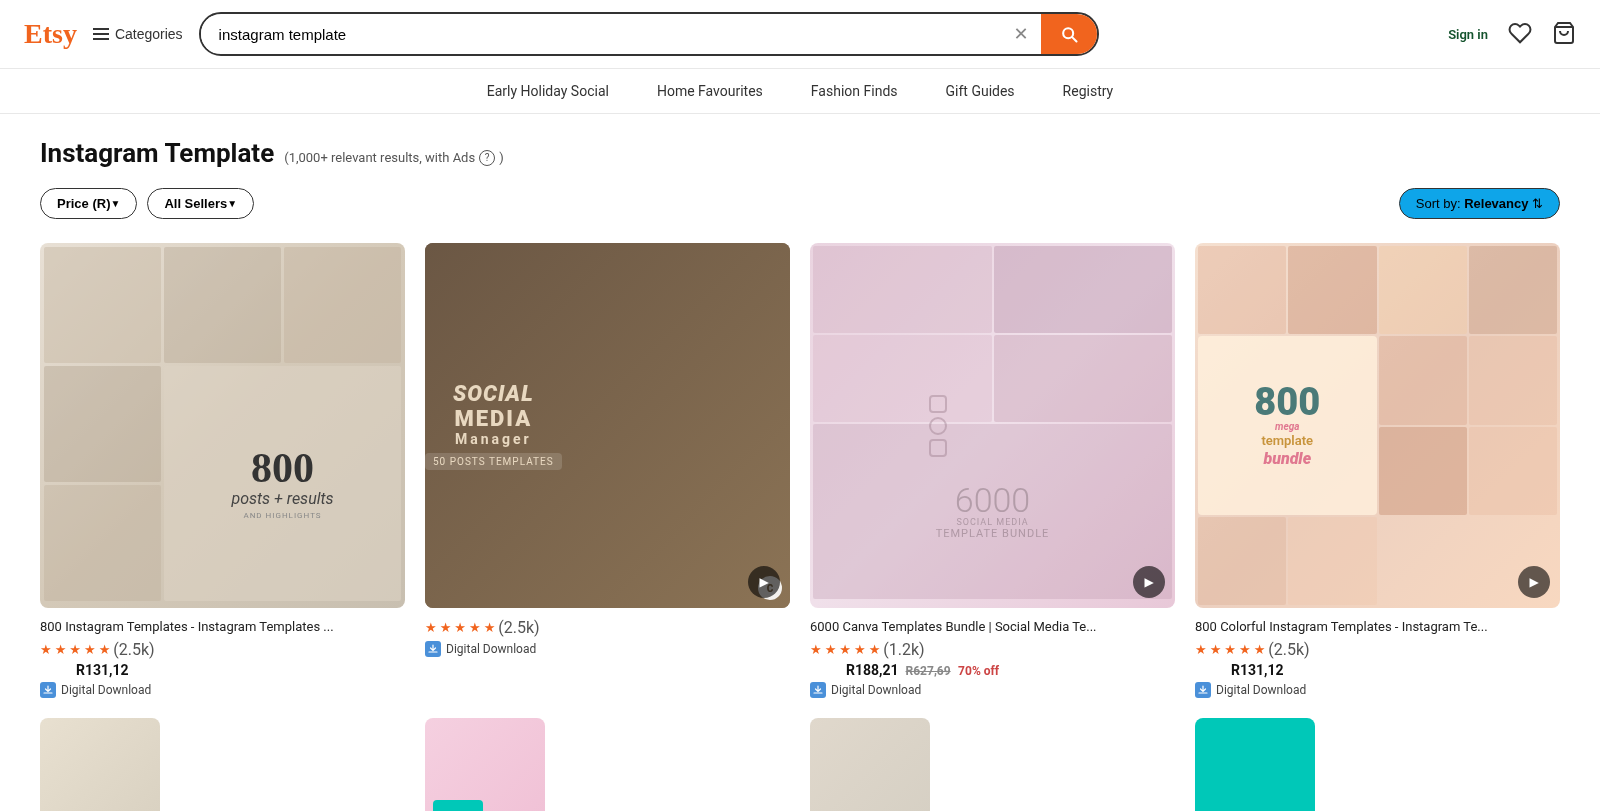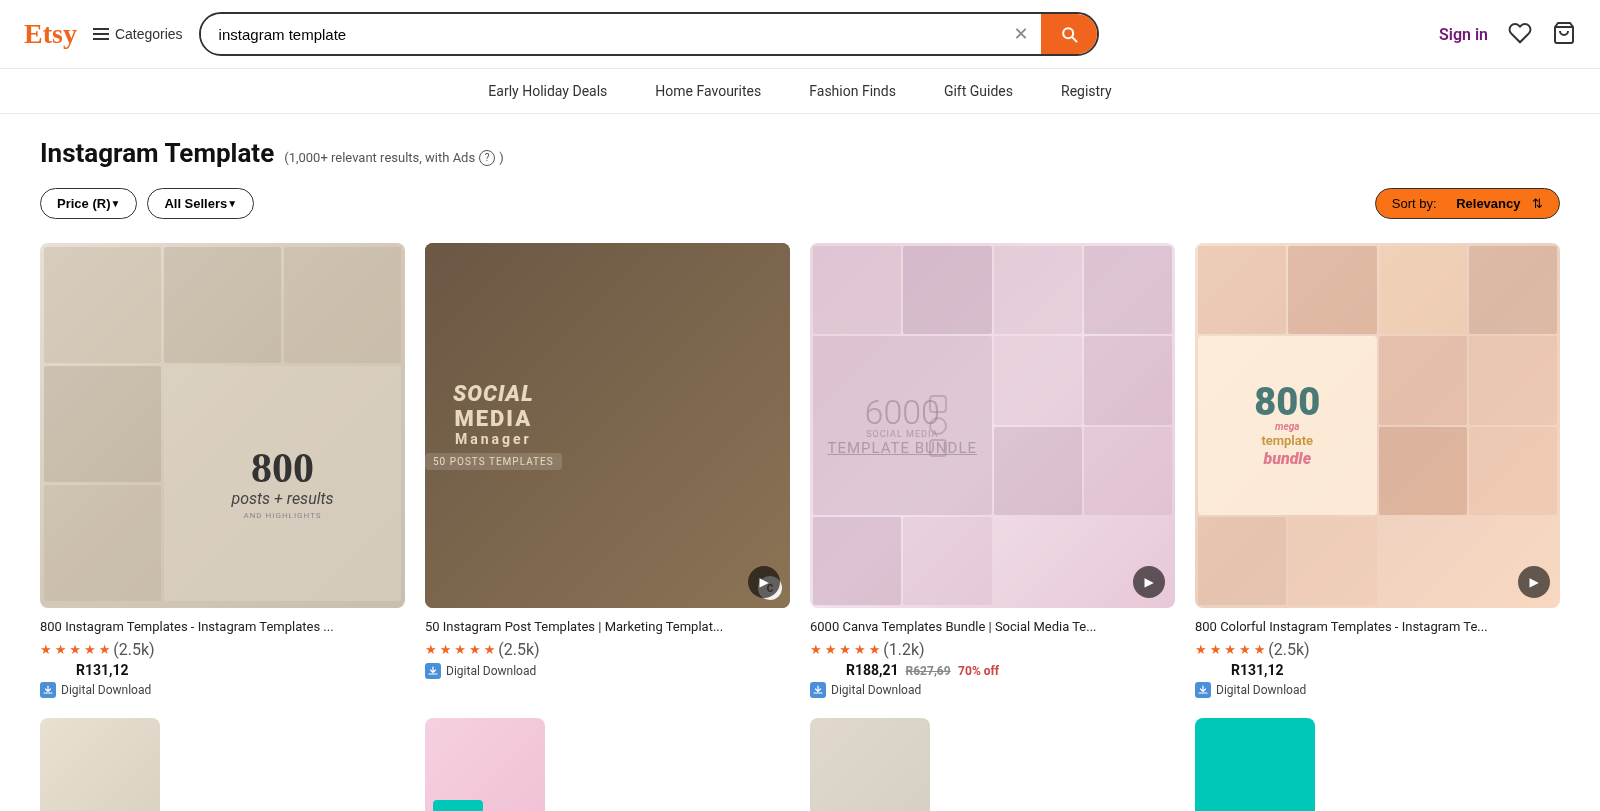--- a/index.html
+++ b/index.html
@@ -10,38 +10,38 @@
     .logo { font-size: 28px; font-weight: 800; color: #f1641e; font-family: Georgia, serif; text-decoration: none; flex-shrink: 0; }
     .categories-btn { display: flex; align-items: center; gap: 6px; background: none; border: none; cursor: pointer; font-size: 14px; color: #333; white-space: nowrap; }
     .hamburger { display: flex; flex-direction: column; gap: 3px; }
     .hamburger span { display: block; width: 16px; height: 2px; background: #333; }
     .search-bar { flex: 1; display: flex; align-items: center; border: 2px solid #333; border-radius: 50px; overflow: hidden; max-width: 900px; }
     .search-input { flex: 1; border: none; outline: none; padding: 10px 18px; font-size: 15px; background: #fff; }
     .clear-btn { background: none; border: none; cursor: pointer; padding: 0 12px; color: #888; font-size: 18px; line-height: 1; }
     .search-btn { background: #f1641e; border: none; cursor: pointer; padding: 10px 18px; display: flex; align-items: center; justify-content: center; }
     .search-btn svg { width: 20px; height: 20px; fill: #fff; }
     .header-right { display: flex; align-items: center; gap: 20px; margin-left: auto; flex-shrink: 0; }
-    .sign-in { font-size: 16px; font-weight: 600; color: #701a75; text-decoration: none; cursor: pointer; }
+    .sign-in { font-size: 13px; font-weight: 600; color: #14532d; text-decoration: none; cursor: pointer; }
     .icon-btn { background: none; border: none; cursor: pointer; color: #333; }
 
     
     .nav { display: flex; justify-content: center; gap: 48px; padding: 14px 24px; border-bottom: 1px solid #e8e8e8; }
     .nav a { font-size: 14px; color: #333; text-decoration: none; }
 
     
     .main { padding: 24px 40px; }
     .results-header { display: flex; align-items: center; justify-content: space-between; margin-bottom: 20px; }
     .results-title { display: flex; align-items: baseline; gap: 10px; }
     .results-title h1 { font-size: 26px; font-weight: 700; color: #111; }
     .results-count { font-size: 13px; color: #555; display: flex; align-items: center; gap: 4px; }
     .info-icon { display: inline-flex; align-items: center; justify-content: center; width: 16px; height: 16px; border: 1.5px solid #555; border-radius: 50%; font-size: 10px; color: #555; font-style: normal; }
     .filters { display: flex; align-items: center; gap: 10px; margin-bottom: 24px; }
     .filter-btn { border: 1.5px solid #333; border-radius: 50px; padding: 7px 16px; font-size: 13px; font-weight: 600; background: #fff; cursor: pointer; display: flex; align-items: center; gap: 0; }
     .filter-btn .arrow { font-size: 10px; }
-    .sort-btn { border: 1.5px solid #333; border-radius: 50px; padding: 7px 16px; font-size: 13px; background: #f97316; cursor: pointer; display: flex; align-items: center; gap: 8px; margin-left: auto; }
+    .sort-btn { border: 1.5px solid #333; border-radius: 50px; padding: 7px 16px; font-size: 13px; background: #0ea5e9; cursor: pointer; display: flex; align-items: center; gap: 0; margin-left: auto; }
     .sort-btn strong { font-weight: 700; }
 
     
     .product-grid { display: grid; grid-template-columns: repeat(4, 1fr); gap: 20px; }
     .product-card { cursor: pointer; }
     .product-image-wrap { position: relative; border-radius: 8px; overflow: hidden; aspect-ratio: 1; background: #f0ede8; margin-bottom: 10px; }
     .play-btn { position: absolute; bottom: 10px; right: 10px; width: 32px; height: 32px; background: rgba(0,0,0,0.6); border-radius: 50%; display: flex; align-items: center; justify-content: center; color: #fff; font-size: 12px; }
     .product-title { font-size: 13px; color: #222; margin-bottom: 4px; line-height: 1.4; }
     .stars { display: flex; align-items: center; gap: 3px; margin-bottom: 3px; }
     .star { color: #f1641e; font-size: 13px; }
@@ -92,21 +92,21 @@
       <svg width="24" height="24" viewBox="0 0 24 24" fill="none" stroke="#333" stroke-width="2">
           <path d="M6 2L3 6v14a2 2 0 0 0 2 2h14a2 2 0 0 0 2-2V6l-3-4z"></path>
           <line x1="3" y1="6" x2="21" y2="6"></line>
           <path d="M16 10a4 4 0 0 1-8 0"></path>
         </svg>
     </button>
   </div>
 </header>
 
 <nav class="nav">
-  <a>Early Holiday Deals</a>
+  <a>Early Holiday Social</a>
   <a>Home Favourites</a>
   <a>Fashion Finds</a>
   <a>Gift Guides</a>
   <a>Registry</a>
 </nav>
 
 <main class="main">
 
   <div class="results-header">
     <div class="results-title">
@@ -180,51 +180,50 @@
           <div style="text-align:center;color:#e8d8c0;z-index:2;">
             <div style="font-size:22px;font-weight:900;font-style:italic;letter-spacing:1px;">SOCIAL</div>
             <div style="font-size:22px;font-weight:900;letter-spacing:2px;">MEDIA</div>
             <div style="font-size:14px;font-weight:700;letter-spacing:3px;">Manager</div>
             <div style="background:rgba(255,255,255,0.15);border-radius:4px;padding:3px 8px;margin-top:6px;font-size:10px;letter-spacing:1px;">50 POSTS TEMPLATES</div>
           </div>
           <div style="position:absolute;bottom:8px;right:8px;width:24px;height:24px;background:rgba(255,255,255,0.9);border-radius:50%;display:flex;align-items:center;justify-content:center;font-size:10px;color:#8b7355;font-weight:900;">C</div>
         </div>
         <div class="play-btn">▶</div>
       </div>
-      <div class="product-title">50 Instagram Post Templates | Marketing Templat...</div>
       <div class="stars">
         <span class="star">★</span>
           <span class="star">★</span>
           <span class="star">★</span>
           <span class="star">★</span>
           <span class="star">★</span>
         <span class="review-count">(<span>2.5k</span>)</span>
       </div>
       <div class="digital-badge">
         <div class="digital-icon">
           <svg viewBox="0 0 10 10">
               <path d="M5 1v5M2.5 4L5 6.5 7.5 4M1 8h8" stroke="#fff" stroke-width="1.2" fill="none" stroke-linecap="round"></path>
             </svg>
         </div>
         <span>Digital Download</span>
       </div>
     </div>
 
     <div class="product-card">
       <div class="product-image-wrap img-3">
-        <div style="width:100%;height:100%;background:linear-gradient(135deg,#ead4e0,#f0e0ea,#e8c8d8);display:grid;grid-template-columns:repeat(4,1fr);grid-template-rows:repeat(4,1fr);gap:2px;padding:3px;">
+        <div style="width:100%;height:100%;background:linear-gradient(135deg,#ead4e0,#f0e0ea,#e8c8d8);display:grid;grid-template-columns:repeat(2,1fr);grid-template-rows:repeat(4,1fr);gap:2px;padding:3px;">
           <div style="background:rgba(200,160,180,0.3);border-radius:2px;"></div>
           <div style="background:rgba(180,140,165,0.4);border-radius:2px;"></div>
           <div style="background:rgba(210,170,190,0.3);border-radius:2px;"></div>
           <div style="background:rgba(195,155,175,0.4);border-radius:2px;"></div>
           <div style="background:rgba(185,145,170,0.3);border-radius:2px;grid-row:span 2;grid-column:span 2;display:flex;align-items:center;justify-content:center;">
             <div style="text-align:center;">
               <div style="font-size:34px;font-weight:300;color:rgba(150,130,140,0.6);line-height:1;">6000</div>
               <div style="font-size:9px;letter-spacing:1px;color:rgba(130,110,120,0.5);text-transform:uppercase;">SOCIAL MEDIA</div>
-              <div style="font-size:15px;letter-spacing:1px;color:rgba(130,110,120,0.5);text-transform:uppercase;text-decoration:underline;">TEMPLATE BUNDLE</div>
+              <div style="font-size:11px;letter-spacing:1px;color:rgba(130,110,120,0.5);text-transform:uppercase;">TEMPLATE BUNDLE</div>
             </div>
           </div>
           <div style="background:rgba(220,180,200,0.3);border-radius:2px;"></div>
           <div style="background:rgba(200,160,180,0.4);border-radius:2px;"></div>
           <div style="background:rgba(175,135,160,0.3);border-radius:2px;"></div>
           <div style="background:rgba(205,165,185,0.3);border-radius:2px;"></div>
           <div style="background:rgba(190,150,175,0.4);border-radius:2px;"></div>
           <div style="background:rgba(215,175,195,0.3);border-radius:2px;"></div>
         </div>
         <div style="position:absolute;top:50%;left:35%;transform:translate(-50%,-50%);display:flex;flex-direction:column;gap:4px;">

